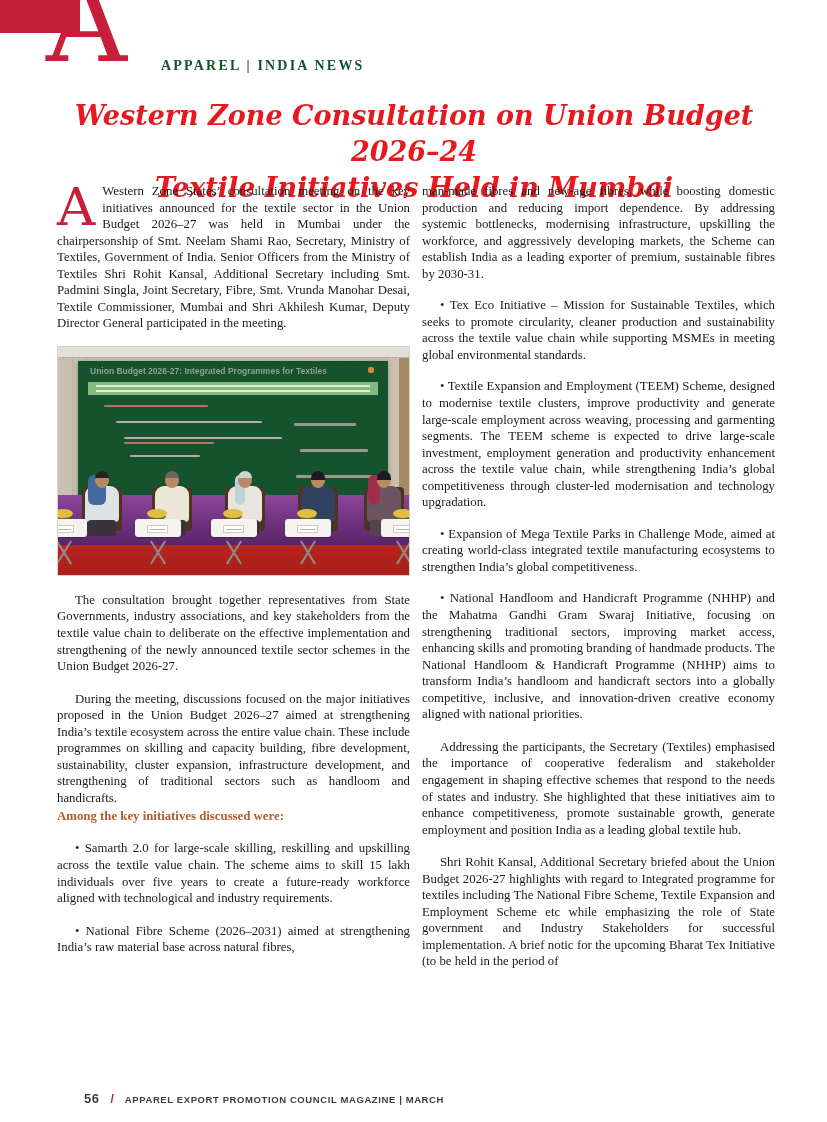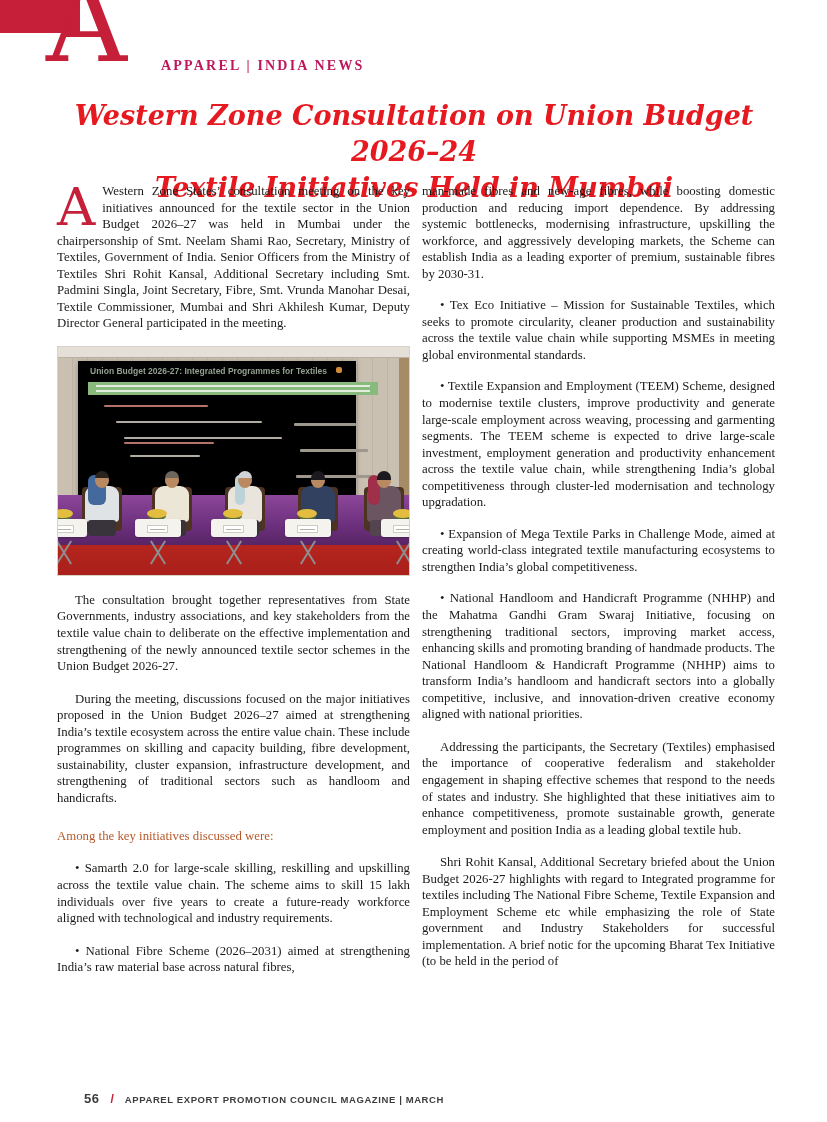--- a/index.html
+++ b/index.html
@@ -19,21 +19,21 @@
   .logo-letter {
     position:absolute; left:46px; top:-34px;
     font-family:"DejaVu Serif", serif;
     font-size:112px; line-height:112px; font-weight:400;
     color:#c51f39;
   }
   .masthead-title {
     position:absolute; left:161px; top:58px;
     font-family:"Liberation Serif", serif;
     font-weight:bold; font-size:14px; letter-spacing:2.2px;
-    color:#be185d;
+    color:#14532d;
   }
 
   
   .article-title {
     position:absolute; left:55px; top:98px; width:718px;
     text-align:center;
     font-family:"DejaVu Serif", serif;
     font-style:italic; font-weight:bold;
     font-size:27px; line-height:36px;
     color:#e5191f;
@@ -55,44 +55,44 @@
   .gap-top { margin-top:15px; }
   .dropcap {
     float:left;
     font-family:"DejaVu Serif", serif;
     font-size:53px; line-height:44px;
     color:#c51f39;
     padding:2px 7px 0 0;
     font-weight:400;
   }
   .key-heading {
-    margin:22px 0 2px 0;
+    margin:2px 0 2px 0;
     font-size:12.8px; line-height:16px;
-    font-weight:normal;
+    font-weight:bold;
     color:#b4592a;
   }
 
   
   .photo {
     position:relative;
     width:353px; height:230px;
     margin:14px 0 13px 0;
     background:#c8bfb0;
     overflow:hidden;
     border:1px solid #d8d2c8;
   }
   .ph-ceiling { position:absolute; left:0; top:0; width:100%; height:11px; background:#e4dfd7; border-bottom:1px solid #b9b1a3; }
   .ph-wall {
     position:absolute; left:0; top:11px; width:100%; height:140px;
     background:repeating-linear-gradient(90deg,#c9c0b1 0 14px,#bdb4a4 14px 15px);
   }
   .ph-wall-right { position:absolute; right:0; top:11px; width:10px; height:190px; background:#a58b66; }
   .ph-screen {
-    position:absolute; left:20px; top:14px; width:278px; height:141px;
-    background:#000000; box-shadow:0 1px 5px rgba(60,50,40,.35);
+    position:absolute; left:20px; top:14px; width:310px; height:141px;
+    background:#14532d; box-shadow:0 1px 5px rgba(60,50,40,.35);
   }
   .ph-screen-title {
     position:absolute; left:12px; top:5px; right:12px;
     font-family:"Liberation Sans", sans-serif;
     font-size:8.5px; font-weight:bold; color:#93a091;
     white-space:nowrap; overflow:hidden;
     filter:blur(0.4px);
   }
   .ph-screen-logo { position:absolute; right:14px; top:6px; width:6px; height:6px; background:#d08a3a; border-radius:2px; }
   .ph-banner { position:absolute; left:10px; top:21px; width:290px; height:13px; background:#88ba7d; }

